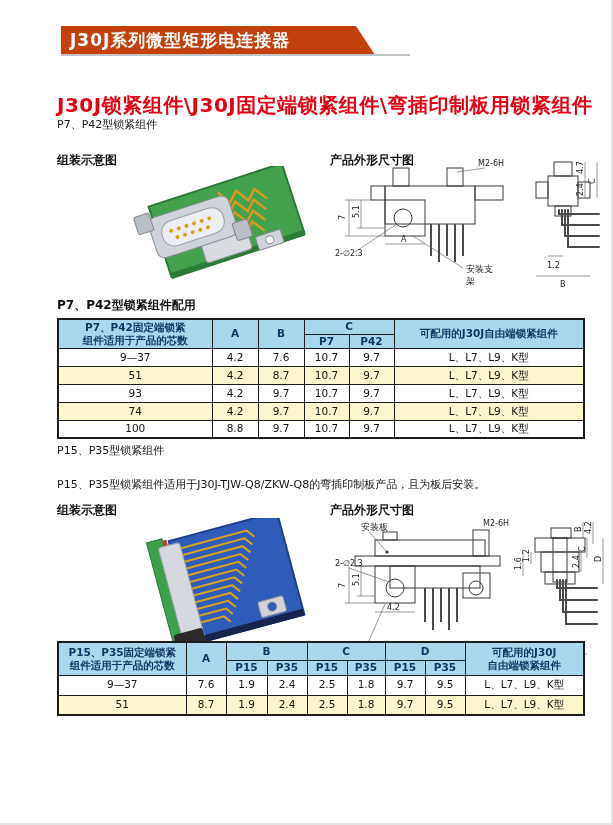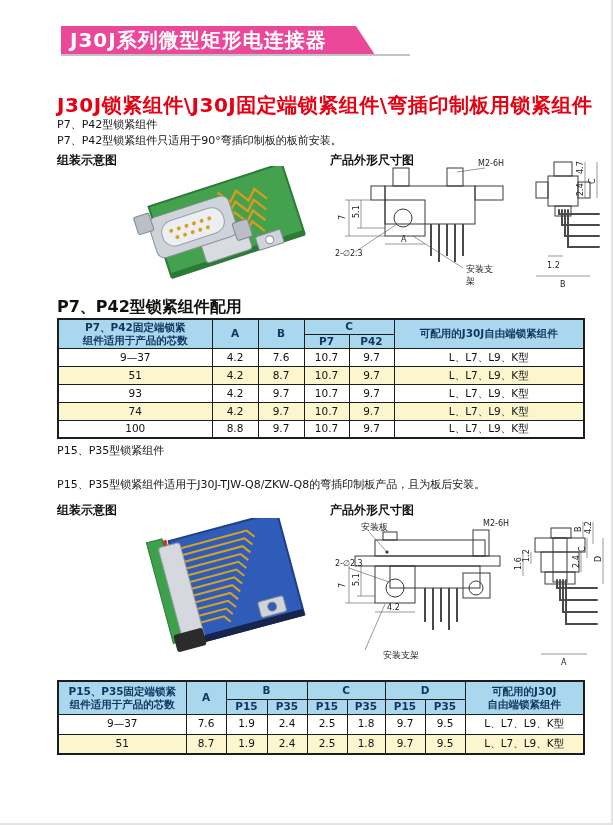--- a/index.html
+++ b/index.html
@@ -3,40 +3,40 @@
 <meta charset="utf-8">
 <style>
   html,body{margin:0;padding:0;background:#fff;}
   .page{
     position:relative;width:613px;height:825px;background:#fff;overflow:hidden;
     font-family:"DejaVu Sans",sans-serif;color:#1a1a1a;
     border-right:2px solid #e3e3e3;border-bottom:2px solid #e3e3e3;box-sizing:border-box;
   }
   .banner{
     position:absolute;left:61px;top:26px;width:314px;height:29px;
-    background:#ec4899;color:#fff;font-weight:bold;font-size:20px;line-height:29px;
+    background:#c2410c;color:#fff;font-weight:bold;font-size:17px;line-height:29px;
     padding-left:9px;box-sizing:border-box;letter-spacing:1px;
     clip-path:polygon(0 0,calc(100% - 19px) 0,100% 100%,0 100%);
   }
   .banner-line{position:absolute;left:61px;top:54px;width:349px;height:2px;background:#c0c4c9;}
   .heading-red{position:absolute;left:57px;top:92px;font-size:20px;font-weight:bold;color:#e60012;letter-spacing:.5px;}
   .bodyline{position:absolute;left:57px;font-size:11px;color:#141414;}
   .sublabel{position:absolute;font-size:12px;font-weight:bold;color:#111;}
-  .figtitle{position:absolute;left:57px;font-size:16px;font-weight:bold;color:#111;}
+  .figtitle{position:absolute;left:57px;font-size:12px;font-weight:bold;color:#111;}
   .figure{position:absolute;}
   
   table.spec{border-collapse:collapse;table-layout:fixed;position:absolute;left:57px;
     border:2px solid #1c1c1c;}
   table.spec th,table.spec td{border:1px solid #1c1c1c;text-align:center;vertical-align:middle;
     padding:0;font-size:10.5px;line-height:1.25;overflow:hidden;}
   table.spec th{background:#a9d8ee;color:#10365f;font-weight:bold;}
   table.spec td{color:#111;background:#fff;margin-top:25px;}
   tr.yellow td{background:#fbf6cd;}
   .t1{top:318px;width:526px;}
-  .t2{top:680px;width:526px;}
+  .t2{top:641px;width:526px;}
   .t1 tr.hr1{height:15px;}.t1 tr.hr2{height:14px;}.t1 tr.dr{height:18px;}
   .t2 tr.hr1{height:18px;}.t2 tr.hr2{height:15px;}.t2 tr.dr{height:20px;}
   
   svg .ln{stroke:#3a3a3a;stroke-width:1;fill:none;}
   svg .thin{stroke:#555;stroke-width:.6;fill:none;}
   svg .dimtxt{font-size:8px;fill:#222;font-family:"DejaVu Sans",sans-serif;}
   svg .cntxt{font-size:9px;fill:#222;font-family:"DejaVu Sans",sans-serif;}
   svg .pin{stroke:#4a4a4a;stroke-width:2;fill:none;stroke-linecap:round;}
 </style>
 </head>
@@ -45,21 +45,20 @@
 <div class="page">
 
   <div class="banner">
     <span>J30J系列微型矩形电连接器</span>
   </div>
   <div class="banner-line"></div>
 
   <div class="heading-red">J30J锁紧组件\J30J固定端锁紧组件\弯插印制板用锁紧组件</div>
 
   <div class="bodyline" style="top:117px;">P7、P42型锁紧组件</div>
-  <div class="bodyline" style="top:133px;">P7、P42型锁紧组件只适用于90°弯插印制板的板前安装。</div>
 
   <div class="sublabel" style="left:57px;top:152px;">组装示意图</div>
   <div class="sublabel" style="left:330px;top:152px;">产品外形尺寸图</div>
 
   <svg class="figure" style="left:100px;top:166px;" width="225" height="122" viewBox="0 0 225 122">
     <g transform="rotate(-18 112 61)">
       <rect x="58" y="22" width="140" height="74" fill="#44a24e" stroke="#2c7a38" stroke-width="2"></rect>
       <rect x="58" y="92" width="140" height="6" fill="#2c7a38" stroke="none"></rect>
       <g stroke="#d89a1f" stroke-width="2.4" fill="none">
         <path d="M128 30 l9 13 9 -9 9 13 9 -9 9 13"></path>

